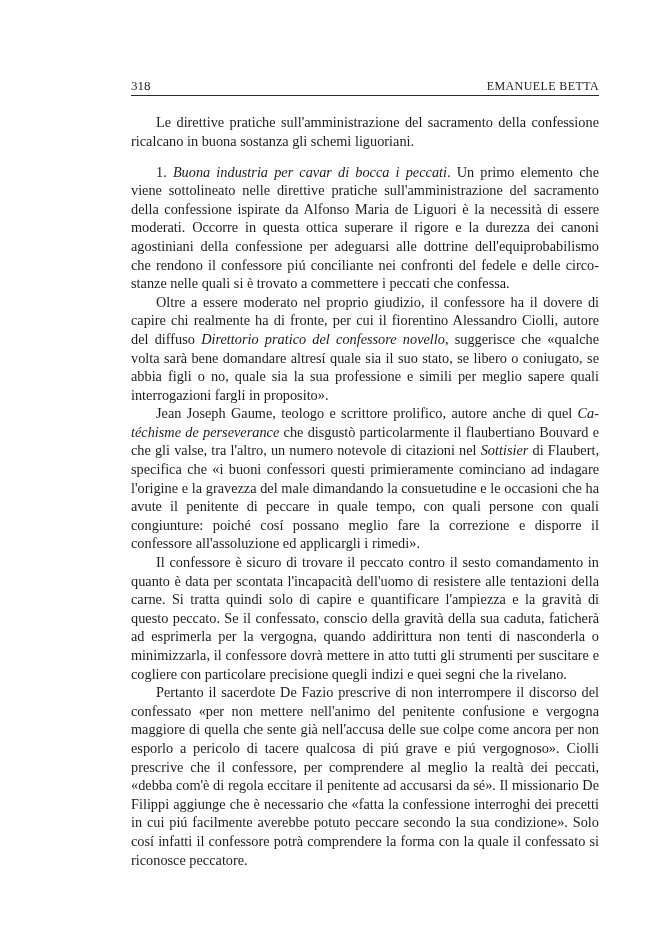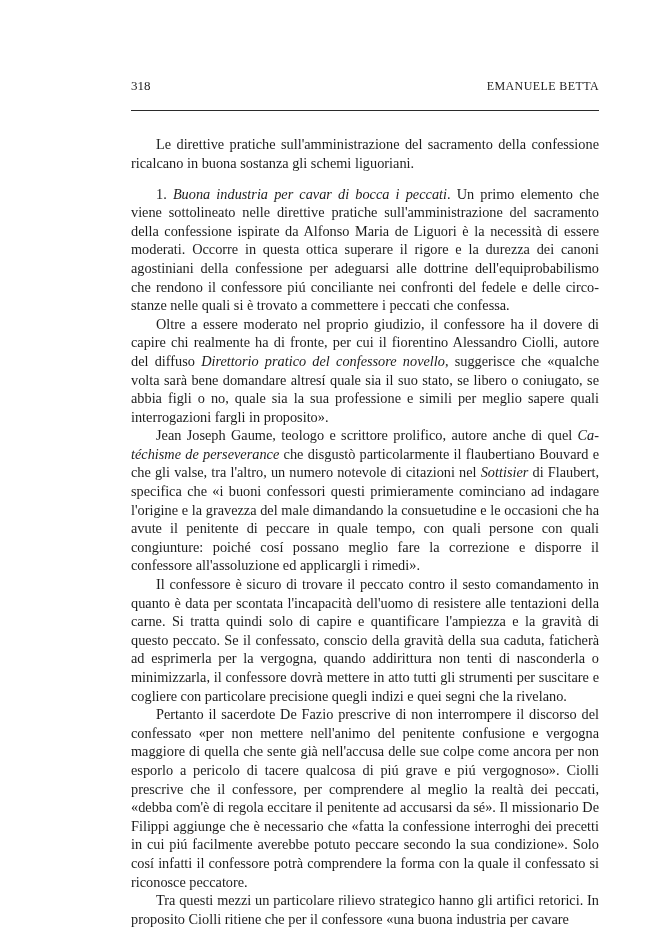--- a/index.html
+++ b/index.html
@@ -20,32 +20,32 @@
       left: 131px;
       top: 78px;
       width: 468px;
     }
     .running-head {
       display: flex;
       justify-content: space-between;
       align-items: flex-end;
       font-size: 12.5px;
       line-height: 16px;
-      padding-bottom: 16px;
+      padding-bottom: 1px;
       border-bottom: 1px solid #2a2a2a;
     }
     .running-head .folio {
       font-size: 13px;
     }
     .running-head .author {
       font-size: 12px;
       letter-spacing: 0.4px;
     }
     .body-text {
-      margin-top: 24px;
+      margin-top: 17px;
       font-size: 14.3px;
       line-height: 18.6px;
       text-align: justify;
       hyphens: manual;
     }
     .body-text p {
       margin: 0;
       text-indent: 25px;
     }
     .body-text p.intro {
@@ -70,15 +70,14 @@
     <p><span>1.</span> <em>Buona industria per cavar di bocca i peccati</em><span>.</span><span> Un primo elemento che viene sottolineato nelle direttive pratiche sull'amministrazione del sacramento della confessione ispirate da Alfonso Maria de Liguori è la necessità di essere moderati. Occorre in questa ottica superare il rigore e la durezza dei canoni agostiniani della confessione per adeguarsi alle dottrine dell'equiprobabilismo che rendono il confessore piú conciliante nei confronti del fedele e delle circo­stanze nelle quali si è trovato a commettere i peccati che confessa.</span></p>
 
     <p><span>Oltre a essere moderato nel proprio giudizio, il confessore ha il dovere di capire chi realmente ha di fronte, per cui il fiorentino Alessandro Ciolli, autore del diffuso </span><em>Direttorio pratico del confessore novello</em><span>, suggerisce che «qualche volta sarà bene domandare altresí quale sia il suo stato, se libero o coniugato, se abbia figli o no, quale sia la sua professione e simili per meglio sapere quali interrogazioni fargli in proposito».</span></p>
 
     <p><span>Jean Joseph Gaume, teologo e scrittore prolifico, autore anche di quel </span><em>Ca­téchisme de perseverance</em><span> che disgustò particolarmente il flaubertiano Bouvard e che gli valse, tra l'altro, un numero notevole di citazioni nel </span><em>Sottisier</em><span> di Flaubert, specifica che «i buoni confessori questi primieramente cominciano ad indagare l'origine e la gravezza del male dimandando la consuetudine e le occasioni che ha avute il penitente di peccare in quale tempo, con quali persone con quali congiunture: poiché cosí possano meglio fare la correzione e disporre il confessore all'assoluzione ed applicargli i rimedi».</span></p>
 
     <p>Il confessore è sicuro di trovare il peccato contro il sesto comandamento in quanto è data per scontata l'incapacità dell'uomo di resistere alle tentazioni della carne. Si tratta quindi solo di capire e quantificare l'ampiezza e la gravità di questo peccato. Se il confessato, conscio della gravità della sua caduta, fati­cherà ad esprimerla per la vergogna, quando addirittura non tenti di nascon­derla o minimizzarla, il confessore dovrà mettere in atto tutti gli strumenti per suscitare e cogliere con particolare precisione quegli indizi e quei segni che la rivelano.</p>
 
     <p>Pertanto il sacerdote De Fazio prescrive di non interrompere il discorso del confessato «per non mettere nell'animo del penitente confusione e vergogna maggiore di quella che sente già nell'accusa delle sue colpe come ancora per non esporlo a pericolo di tacere qualcosa di piú grave e piú vergognoso». Ciolli prescrive che il confessore, per comprendere al meglio la realtà dei peccati, «debba com'è di regola eccitare il penitente ad accusarsi da sé». Il missionario De Filippi aggiunge che è necessario che «fatta la confessione interroghi dei precetti in cui piú facilmente averebbe potuto peccare secondo la sua condizio­ne». Solo cosí infatti il confessore potrà comprendere la forma con la quale il confessato si riconosce peccatore.</p>
 
-    <p>Tra questi mezzi un particolare rilievo strategico hanno gli artifici retorici. In proposito Ciolli ritiene che per il confessore «una buona industria per cavare</p>
   </div>
 </div>
 
 </body></html>

